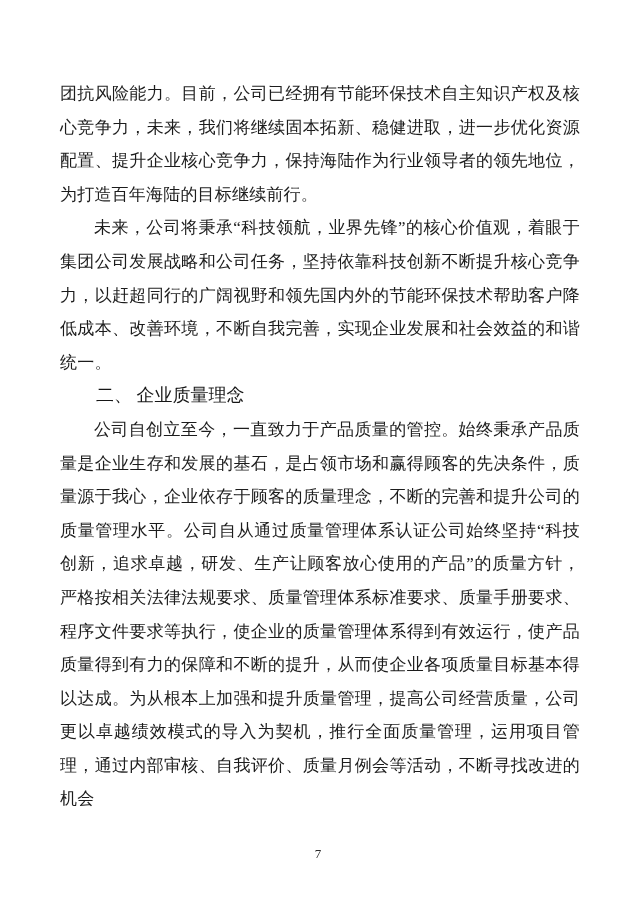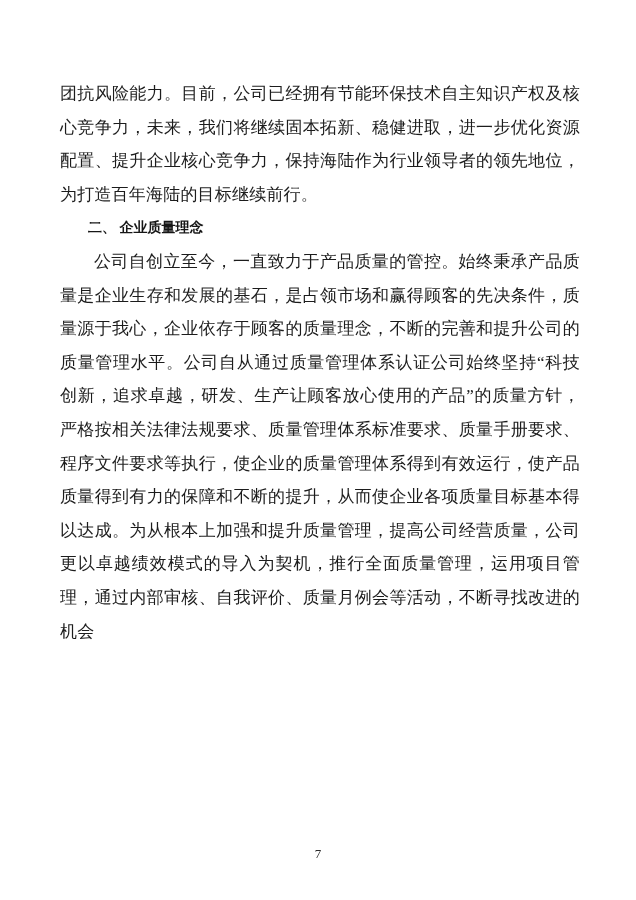--- a/index.html
+++ b/index.html
@@ -33,23 +33,23 @@
     line-height: 33.6px;
     text-align: justify;
     text-justify: inter-ideograph;
     letter-spacing: 0.2px;
   }
   .doc-paragraph.indent {
     text-indent: 2em;
   }
   .doc-heading {
     margin: 0;
-    font-size: 14px;
+    font-size: 18px;
     line-height: 33.6px;
-    font-weight: 700;
+    font-weight: 400;
     text-indent: 2em;
     color: #161616;
   }
   .footer {
     position: absolute;
     left: 0;
     top: 820px;
     width: 636px;
     text-align: center;
   }
@@ -58,19 +58,20 @@
     color: #2a2a2a;
     font-family: "Liberation Serif", "DejaVu Serif", serif;
   }
 </style>
 </head>
 <body>
 
 <div class="page">
   <div class="content">
     <p class="doc-paragraph">团抗风险能力。目前，公司已经拥有节能环保技术自主知识产权及核心竞争力，未来，我们将继续固本拓新、稳健进取，进一步优化资源配置、提升企业核心竞争力，保持海陆作为行业领导者的领先地位，为打造百年海陆的目标继续前行。</p>
+    <p class="doc-paragraph indent">未来，公司将秉承“科技领航，业界先锋”的核心价值观，着眼于集团公司发展战略和公司任务，坚持依靠科技创新不断提升核心竞争力，以赶超同行的广阔视野和领先国内外的节能环保技术帮助客户降低成本、改善环境，不断自我完善，实现企业发展和社会效益的和谐统一。</p>
     <h2 class="doc-heading">二、 企业质量理念</h2>
     <p class="doc-paragraph indent">公司自创立至今，一直致力于产品质量的管控。始终秉承产品质量是企业生存和发展的基石，是占领市场和赢得顾客的先决条件，质量源于我心，企业依存于顾客的质量理念，不断的完善和提升公司的质量管理水平。公司自从通过质量管理体系认证公司始终坚持“科技创新，追求卓越，研发、生产让顾客放心使用的产品”的质量方针，严格按相关法律法规要求、质量管理体系标准要求、质量手册要求、程序文件要求等执行，使企业的质量管理体系得到有效运行，使产品质量得到有力的保障和不断的提升，从而使企业各项质量目标基本得以达成。为从根本上加强和提升质量管理，提高公司经营质量，公司更以卓越绩效模式的导入为契机，推行全面质量管理，运用项目管理，通过内部审核、自我评价、质量月例会等活动，不断寻找改进的机会</p>
   </div>
   <div class="footer">
     <span class="page-number">7</span>
   </div>
 </div>
 
 </body></html>

